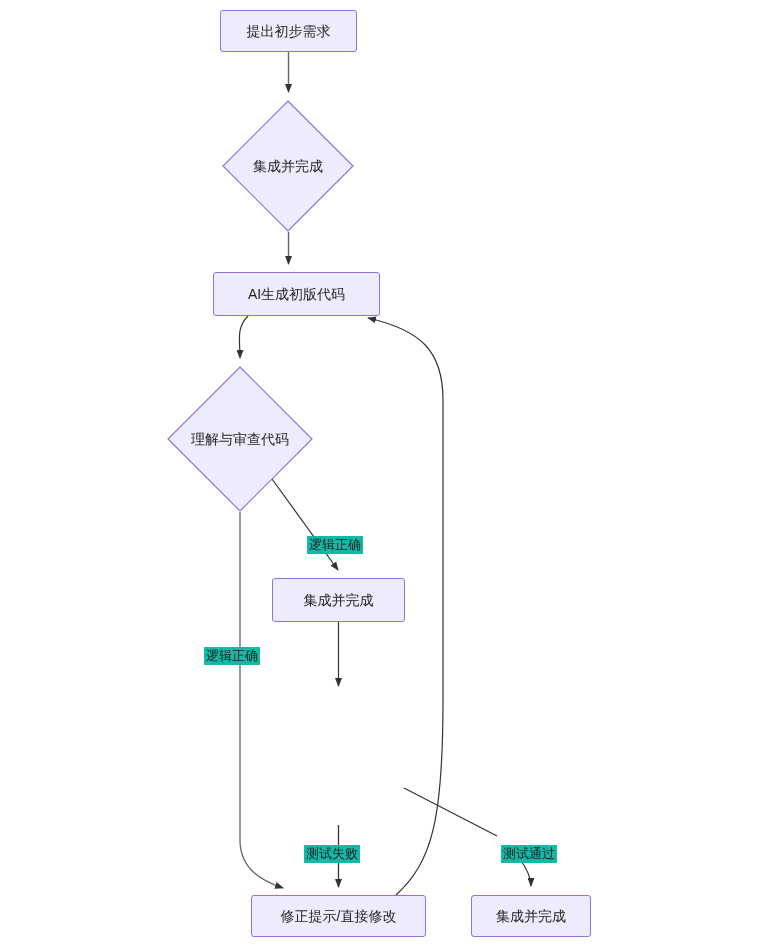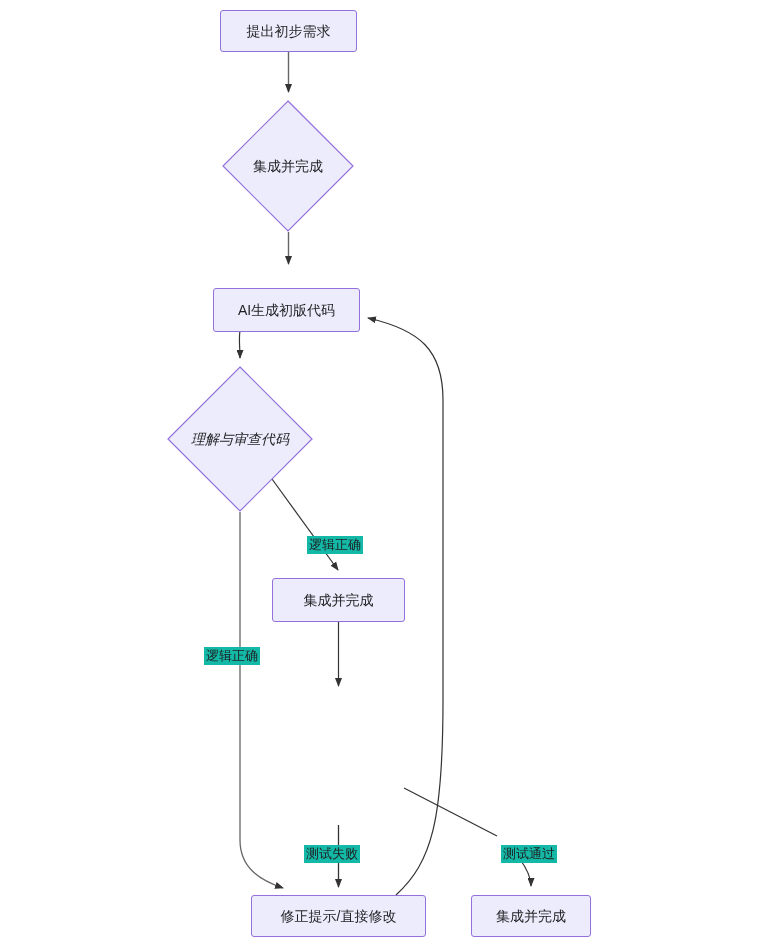--- a/index.html
+++ b/index.html
@@ -119,25 +119,25 @@
 
   <div class="node-diamond-wrap" style="left:222px; top:100px; width:132px; height:132px;">
     <svg class="node-diamond-shape" viewBox="0 0 132 132" preserveAspectRatio="none">
       <polygon points="66,1 131,66 66,131 1,66" fill="#ececfc" stroke="#9370db" stroke-width="1.2"></polygon>
     </svg>
     <div class="diamond-label">
       <span class="node-label">集成并完成</span>
     </div>
   </div>
 
-  <div class="node node-rect" style="left:213px; top:288px; width:147px; height:44px;">
+  <div class="node node-rect" style="left:213px; top:272px; width:167px; height:44px;">
     <span class="node-label">AI生成初版代码</span>
   </div>
 
-  <div class="node-diamond-wrap" style="left:167px; top:366px; width:146px; height:146px;font-style:italic;">
+  <div class="node-diamond-wrap" style="left:167px; top:366px; width:146px; height:146px;">
     <svg class="node-diamond-shape" viewBox="0 0 146 146" preserveAspectRatio="none">
       <polygon points="73,1 145,73 73,145 1,73" fill="#ececfc" stroke="#9370db" stroke-width="1.2"></polygon>
     </svg>
     <div class="diamond-label">
       <span class="node-label">理解与审查代码</span>
     </div>
   </div>
 
   <div class="node node-rect" style="left:272px; top:578px; width:133px; height:44px;">
     <span class="node-label">集成并完成</span>

